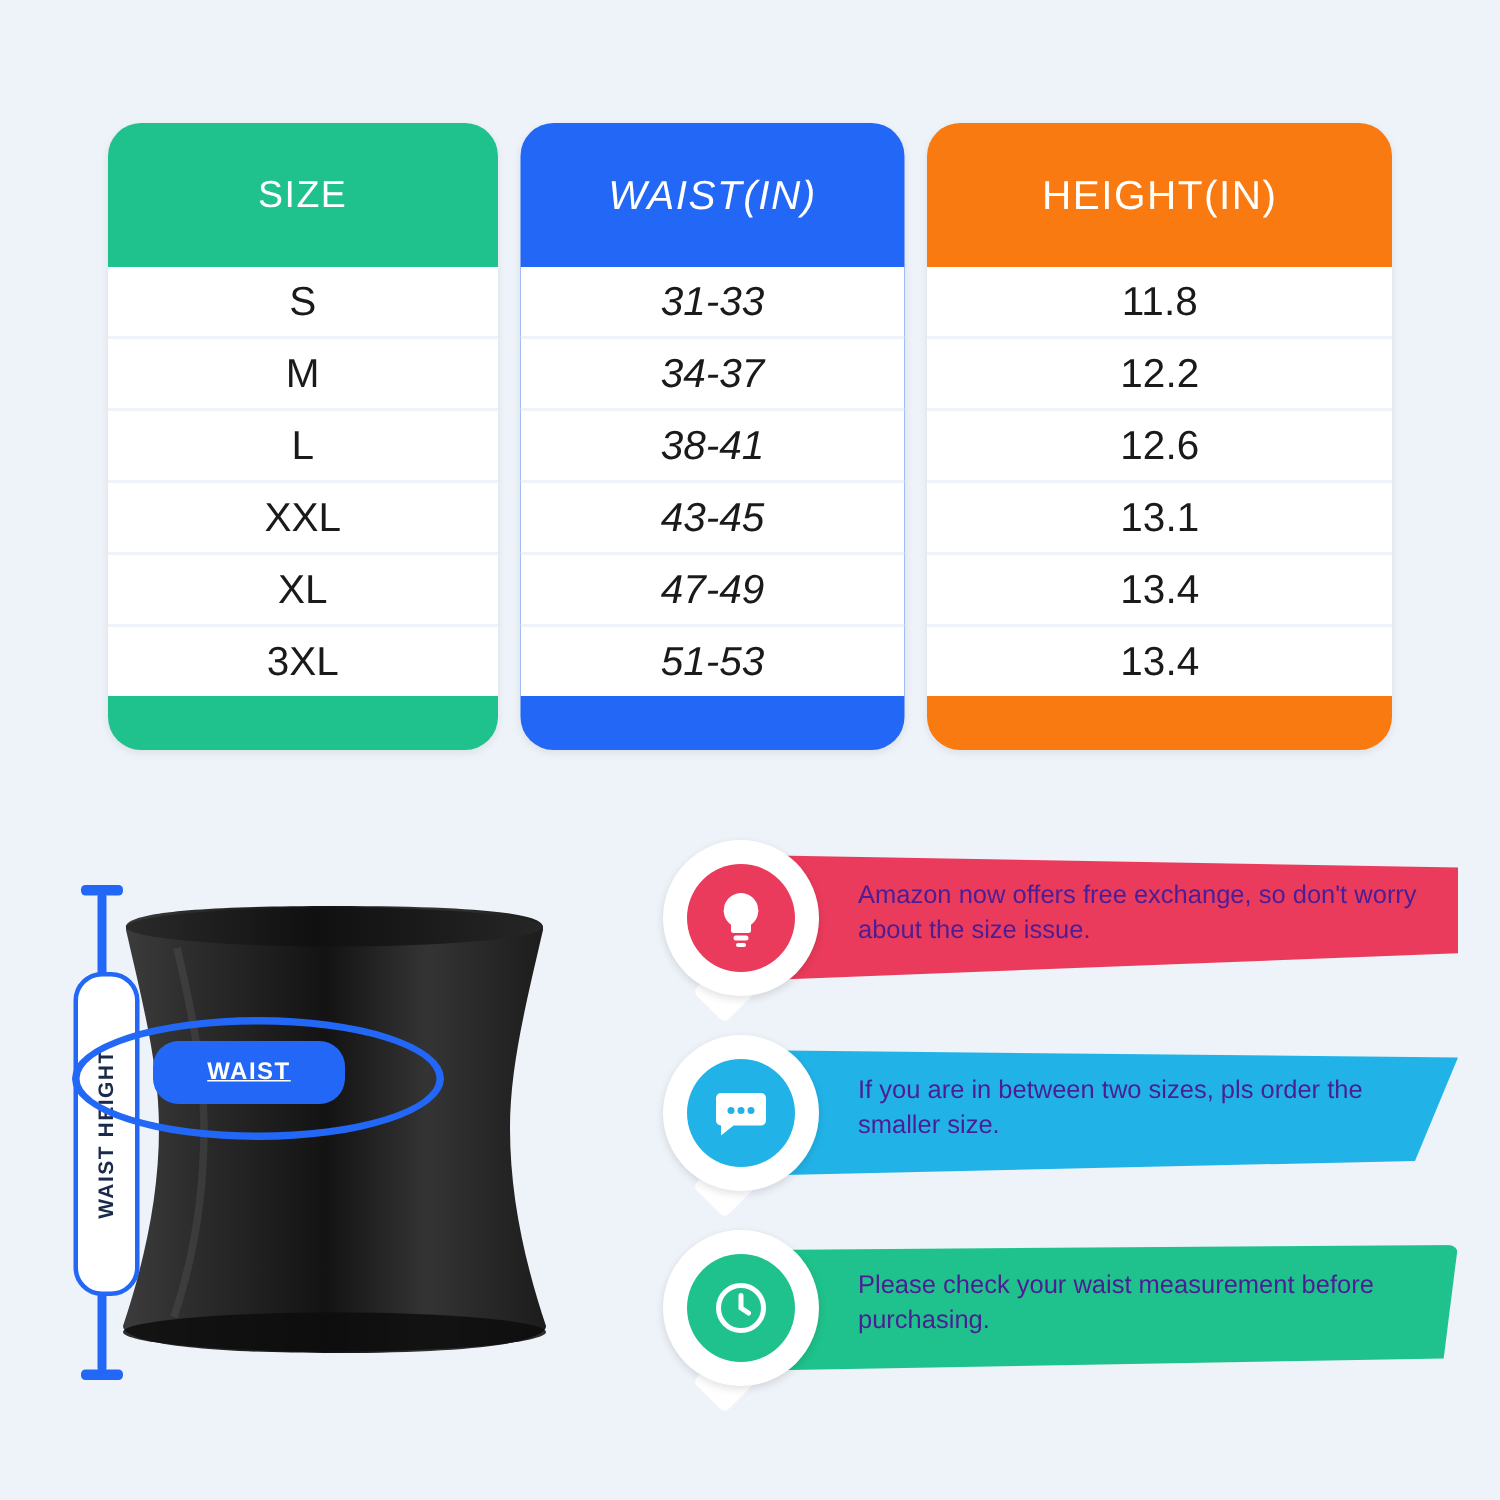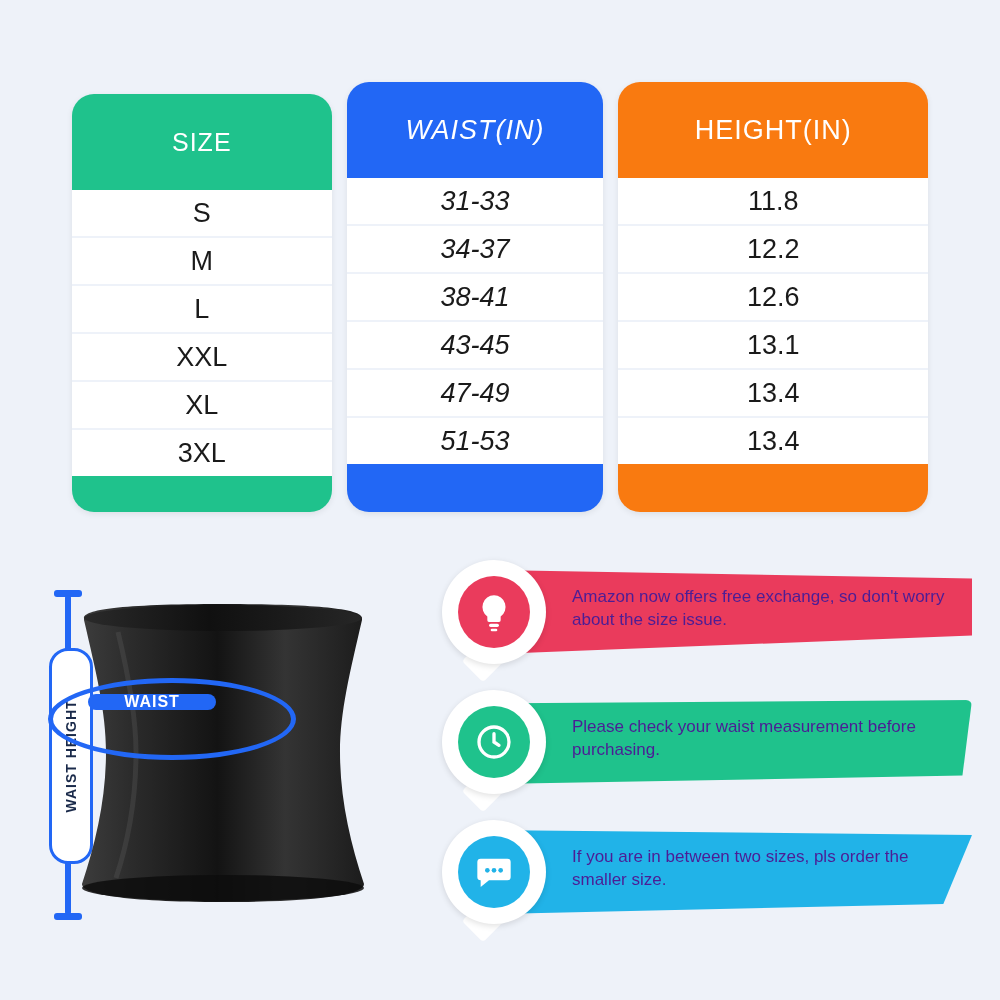--- a/index.html
+++ b/index.html
@@ -23,21 +23,21 @@
     width: 856px;
     display: flex;
     gap: 15px;
   }
   .chart-col {
     border-radius: 22px;
     overflow: hidden;
     position: relative;
     box-shadow: 0 2px 6px rgba(0,0,0,0.08);
   }
-  .col-size   { width: 275px; background: #1fc28c; margin-top: 12px; }
+  .col-size   { width: 275px; background: #1fc28c; }
   .col-waist  { width: 272px; background: #2267f5; font-style: italic; }
   .col-height { width: 328px; background: #f97a10; }
 
   .col-head {
     height: 96px;
     display: flex;
     align-items: center;
     justify-content: center;
     color: #ffffff;
     font-size: 27px;
@@ -128,33 +128,34 @@
     position: absolute;
     left: 28px;
     top: 118px;
     width: 238px;
     height: 72px;
     border: 5px solid #2267f5;
     border-radius: 50%;
   }
   .waist-pill {
     position: absolute;
-    left: 68px;
+    left: 82px;
     top: 134px;
     width: 128px;
-    height: 16px;
+    height: 42px;
     background: #2267f5;
     border-radius: 17px;
     display: flex;
     align-items: center;
     justify-content: center;
     color: #ffffff;
     font-size: 16px;
     font-weight: bold;
     letter-spacing: 1px;
+    text-decoration: underline;
   }
 
   
   .notes {
     position: absolute;
     left: 432px;
     top: 556px;
     width: 540px;
   }
   .note {
@@ -325,45 +326,45 @@
       <div class="circle">
         <svg class="icon-glyph" viewBox="0 0 24 24" fill="#ffffff">
           <path d="M12 2a7 7 0 0 0-4 12.7V17a1 1 0 0 0 1 1h6a1 1 0 0 0 1-1v-2.3A7 7 0 0 0 12 2z"></path>
           <rect x="9" y="19" width="6" height="2" rx="1"></rect>
           <rect x="10" y="22" width="4" height="1.6" rx="0.8"></rect>
         </svg>
       </div>
     </div>
   </div>
 
-  <div class="note note-2">
-    <div class="ribbon">
-      <div class="ribbon-inner r-shape-2"></div>
-    </div>
-    <div class="text">Please check your waist measurement before purchasing.</div>
-    <div class="badge">
-      <div class="circle">
-        <svg class="icon-glyph" viewBox="0 0 24 24" fill="none" stroke="#ffffff" stroke-width="2">
-          <circle cx="12" cy="12" r="9"></circle>
-          <path d="M12 7v5l3 2" stroke-linecap="round"></path>
-        </svg>
-      </div>
-    </div>
-  </div>
-
   <div class="note note-3">
     <div class="ribbon">
       <div class="ribbon-inner r-shape-3"></div>
     </div>
     <div class="text">If you are in between two sizes, pls order the smaller size.</div>
     <div class="badge">
       <div class="circle">
         <svg class="icon-glyph" viewBox="0 0 24 24" fill="#ffffff">
           <path d="M4 4h16a2 2 0 0 1 2 2v9a2 2 0 0 1-2 2H9l-5 4v-4H4a2 2 0 0 1-2-2V6a2 2 0 0 1 2-2z"></path>
           <circle cx="8" cy="11" r="1.4" fill="#21b3e8"></circle>
           <circle cx="12" cy="11" r="1.4" fill="#21b3e8"></circle>
           <circle cx="16" cy="11" r="1.4" fill="#21b3e8"></circle>
         </svg>
       </div>
     </div>
   </div>
 
+  <div class="note note-2">
+    <div class="ribbon">
+      <div class="ribbon-inner r-shape-2"></div>
+    </div>
+    <div class="text">Please check your waist measurement before purchasing.</div>
+    <div class="badge">
+      <div class="circle">
+        <svg class="icon-glyph" viewBox="0 0 24 24" fill="none" stroke="#ffffff" stroke-width="2">
+          <circle cx="12" cy="12" r="9"></circle>
+          <path d="M12 7v5l3 2" stroke-linecap="round"></path>
+        </svg>
+      </div>
+    </div>
+  </div>
+
 </div>
 
 </body></html>

